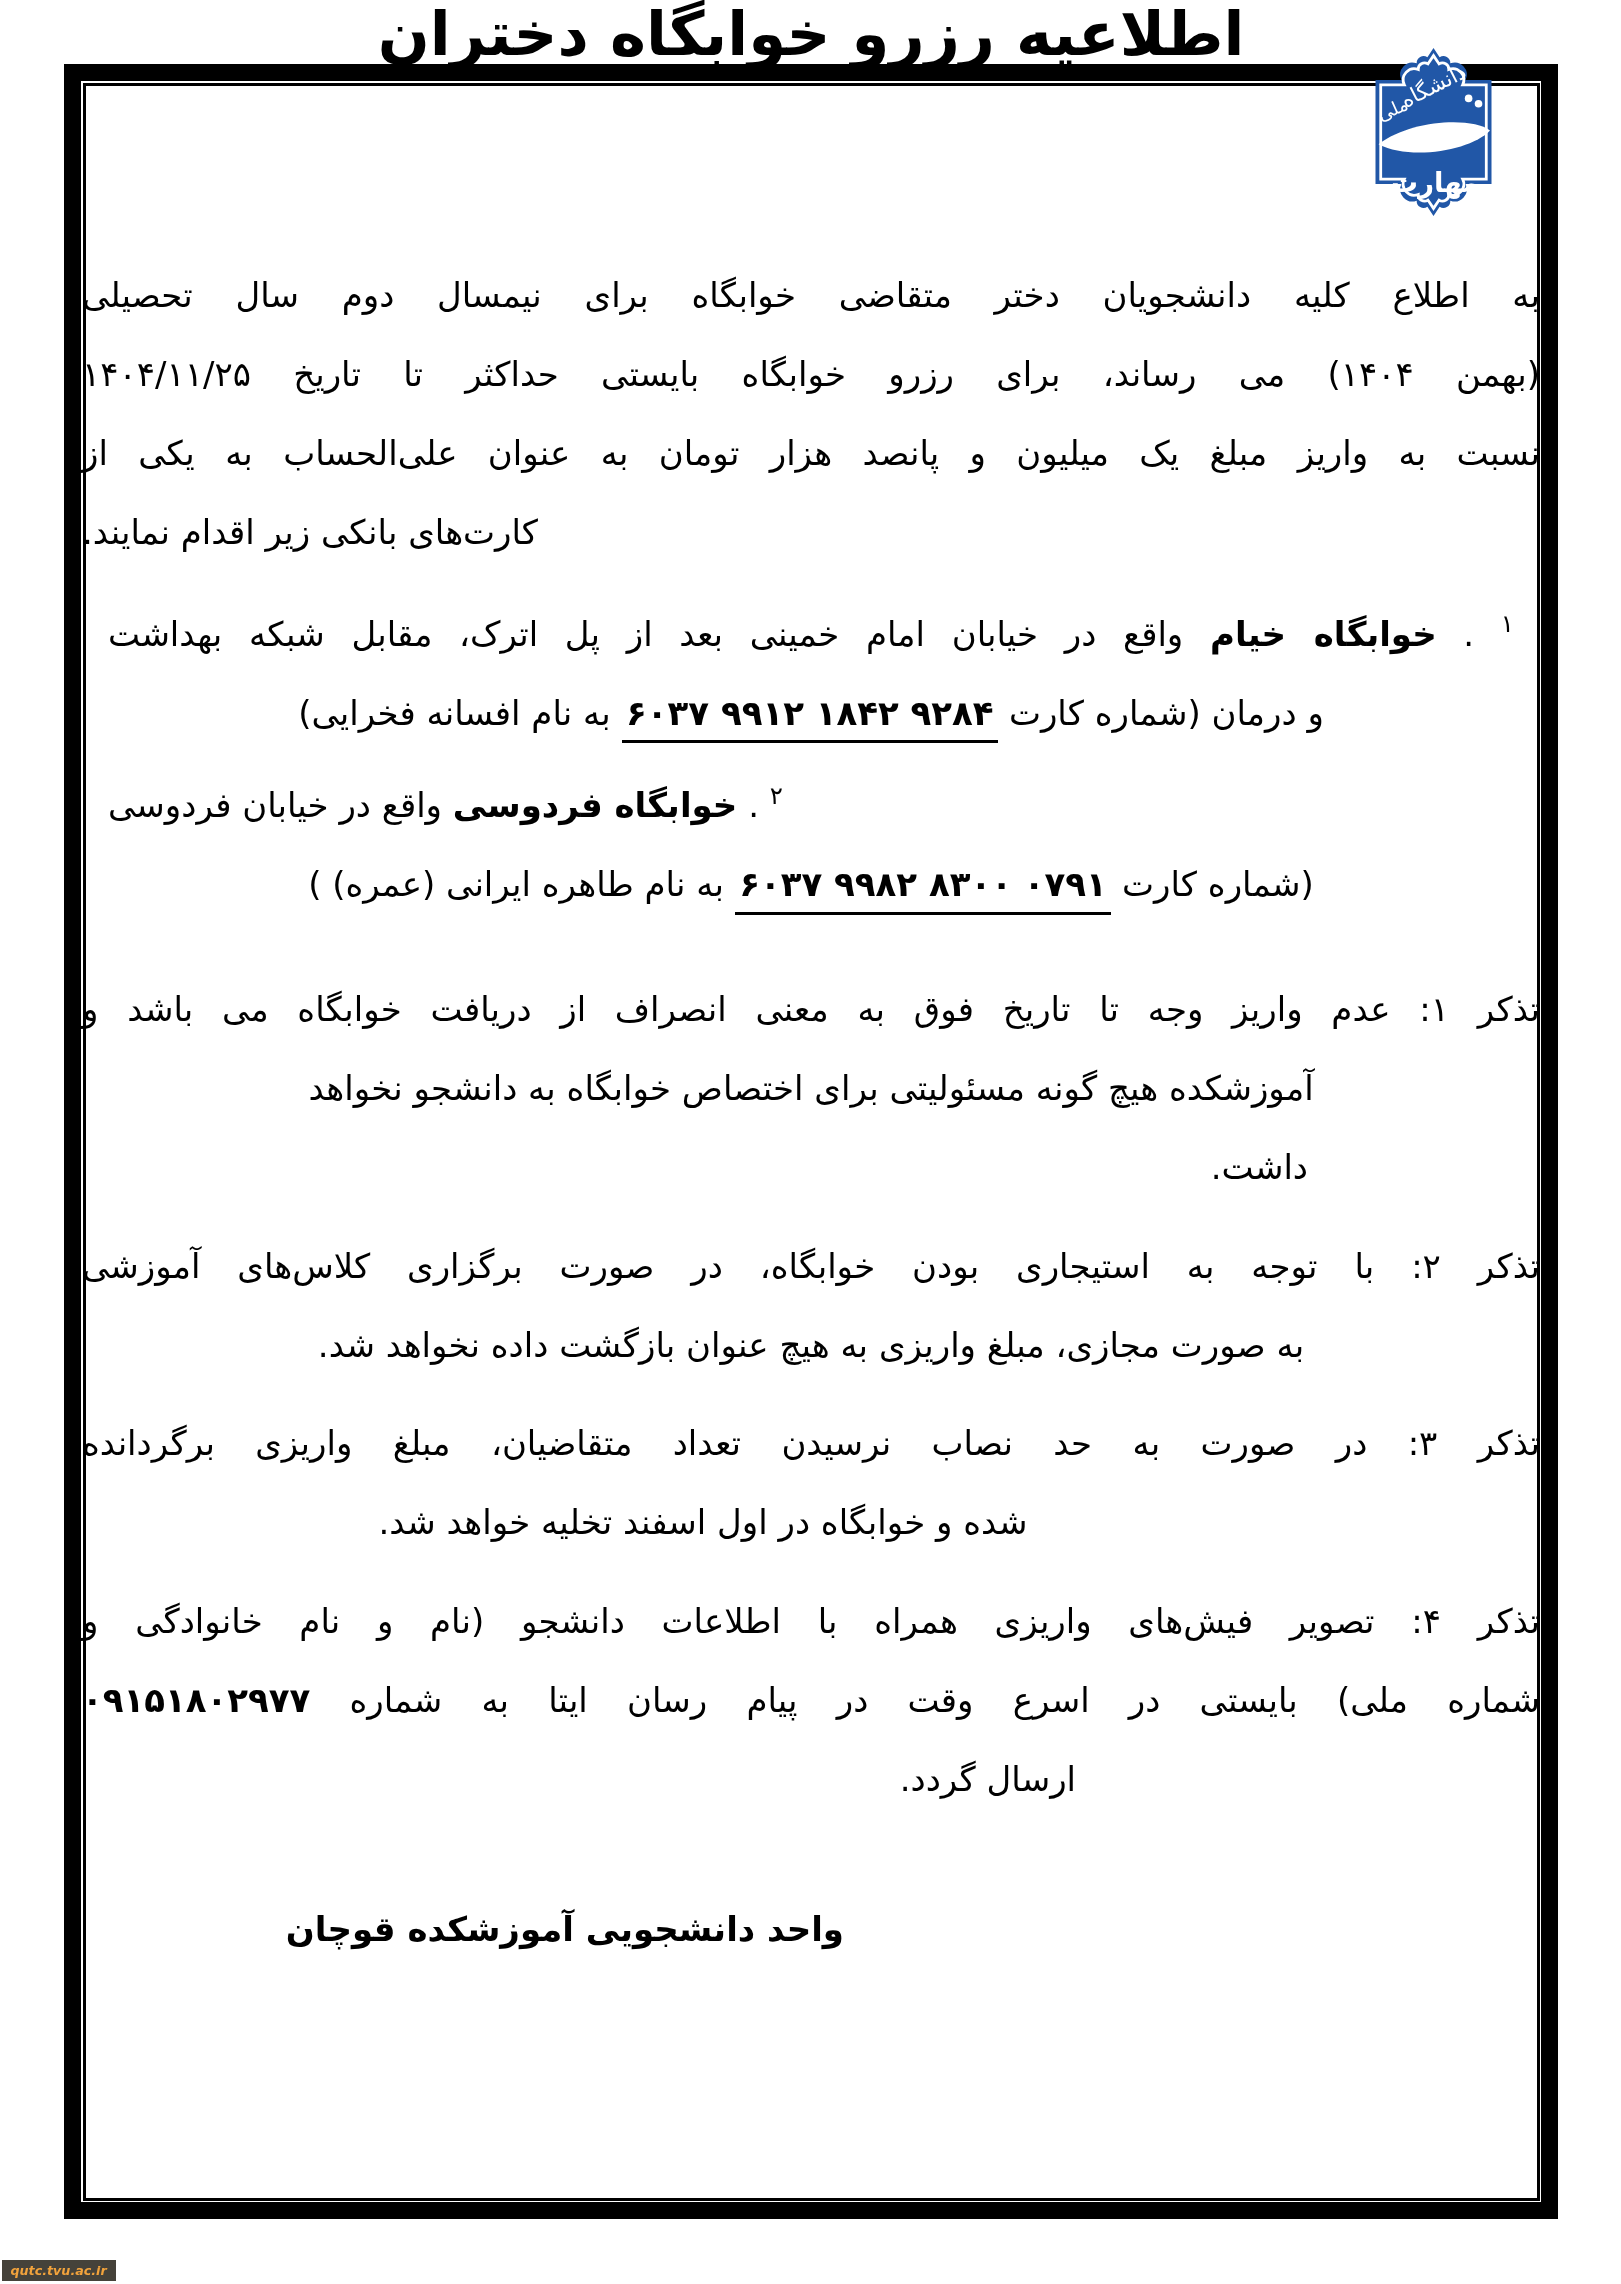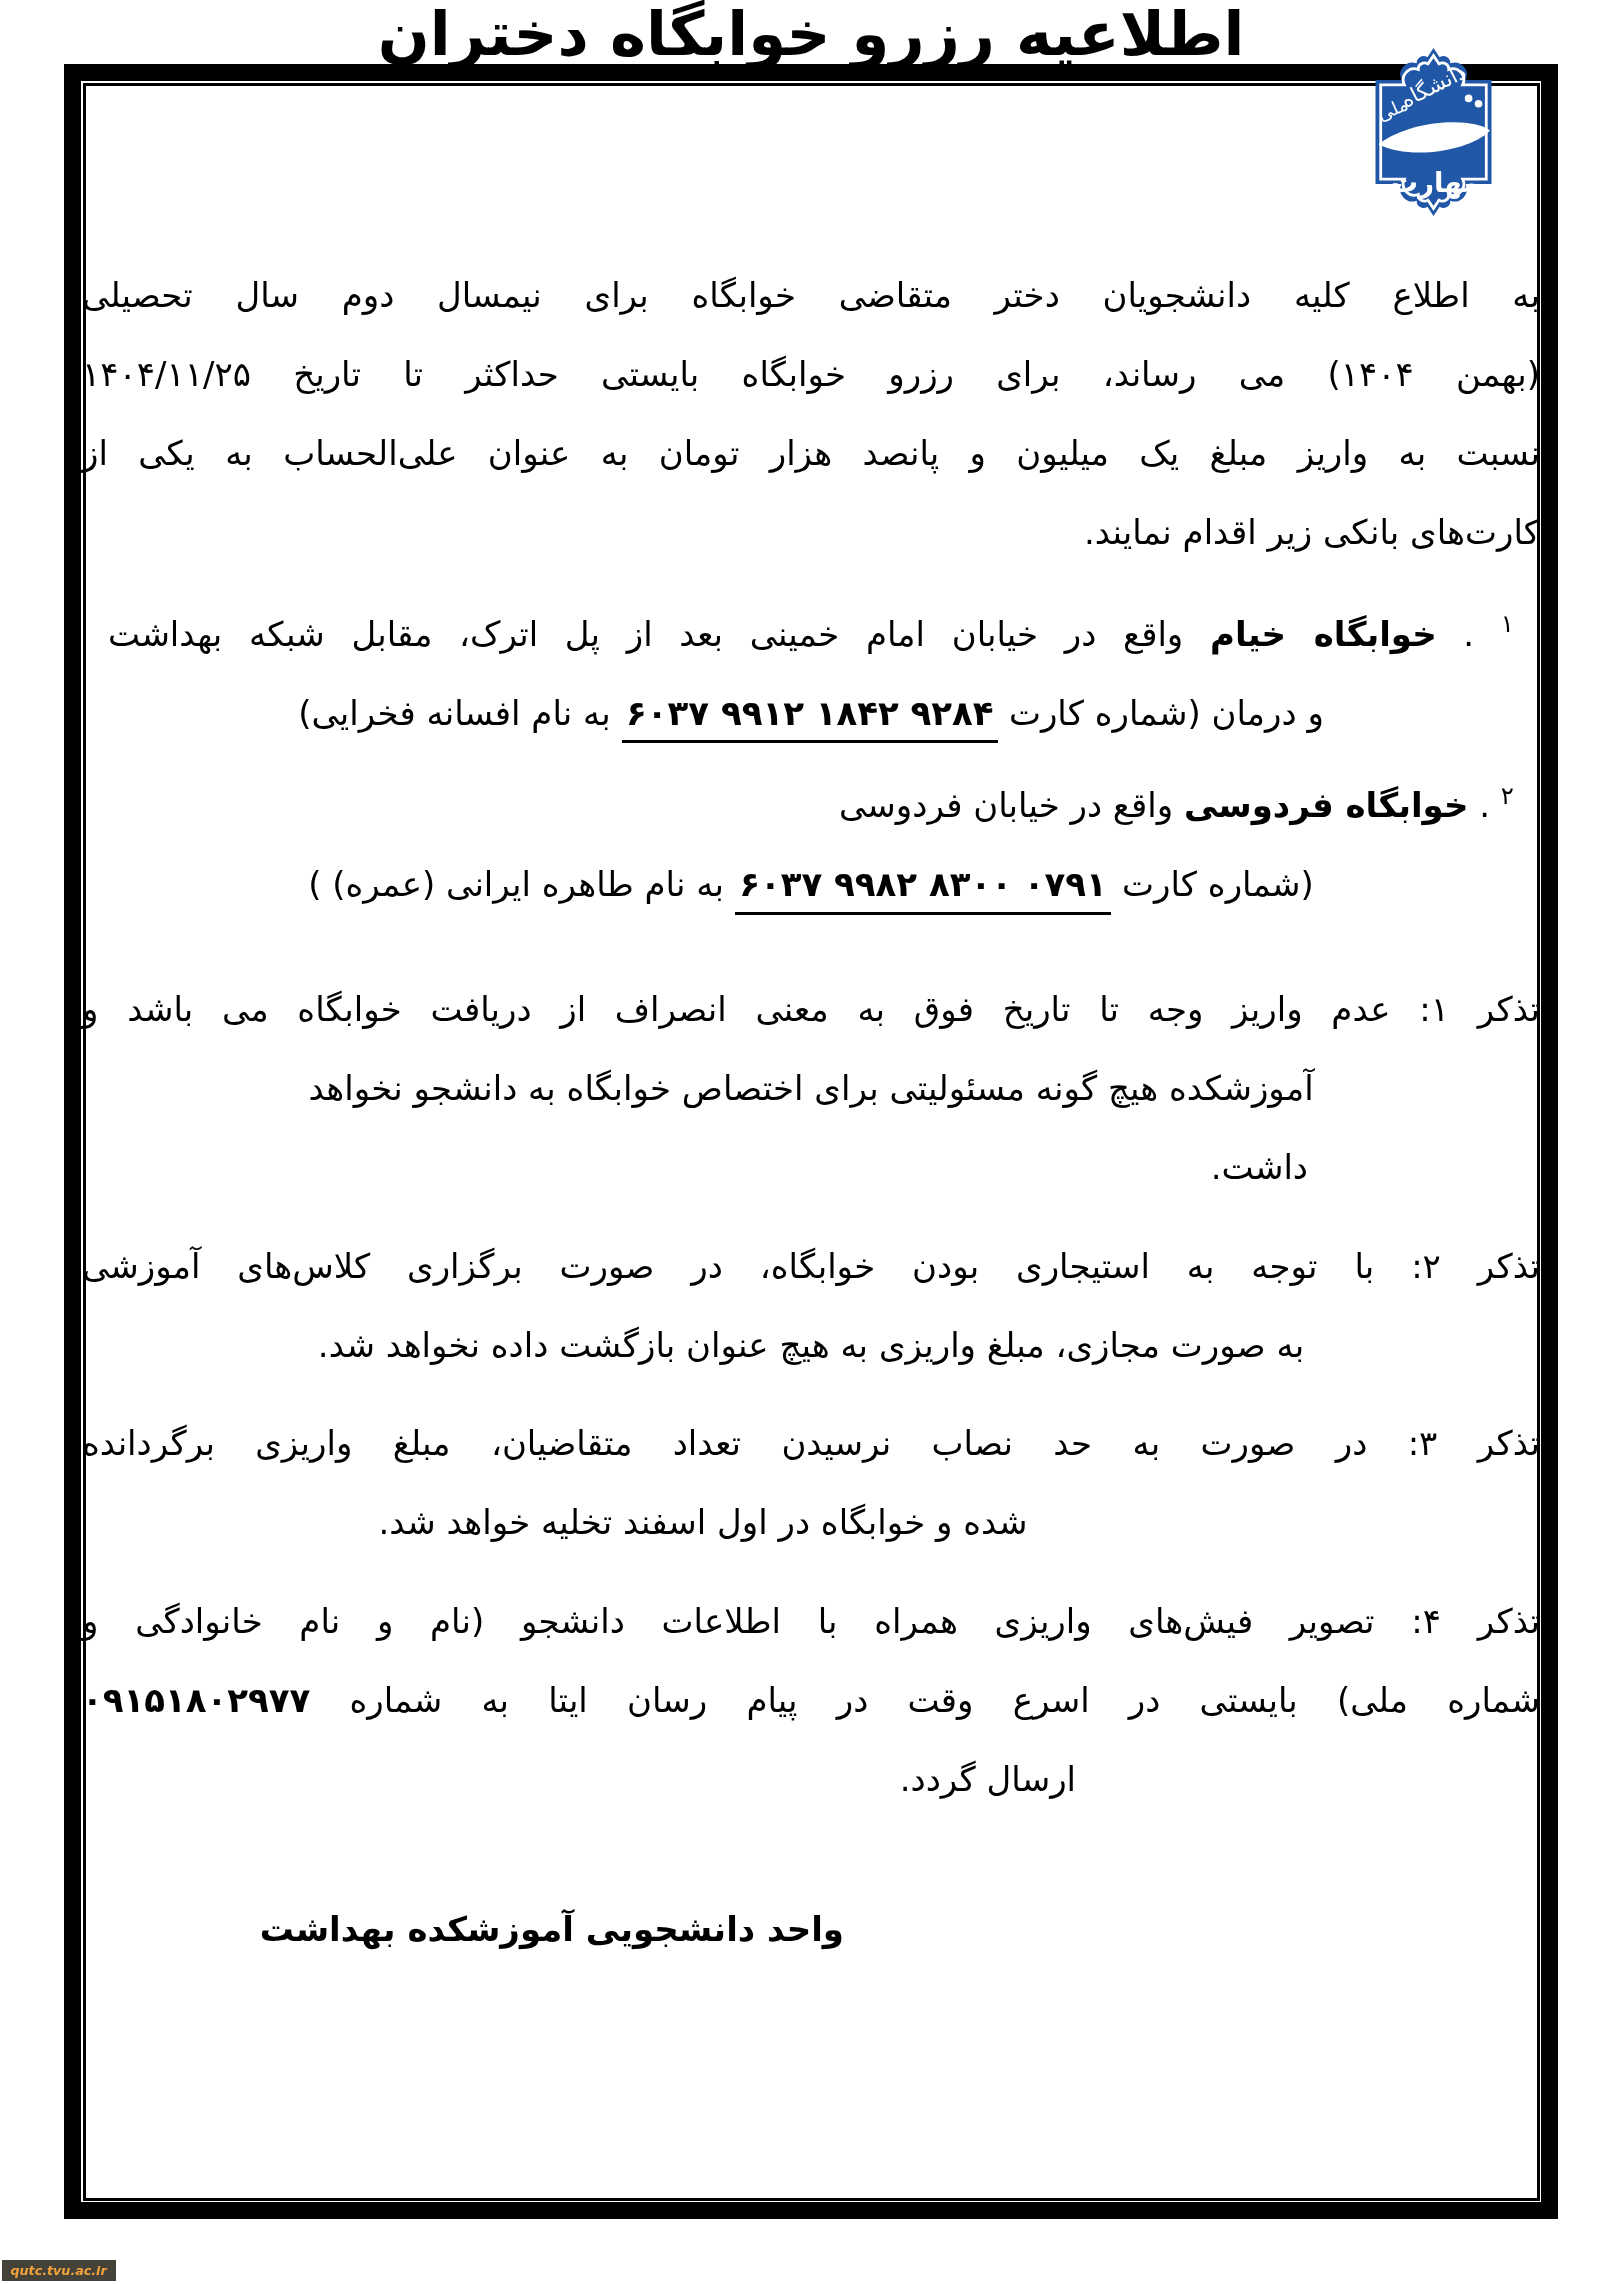--- a/index.html
+++ b/index.html
@@ -35,21 +35,21 @@
     line-height: 1.1;
     letter-spacing: 0;
   }
   .logo {
     position: absolute;
     top: 45px; right: 30px;
     width: 153px; height: 174px;
   }
   .line { line-height: 79px; font-size: 34px; }
   .fill   { text-align: justify; text-align-last: justify; }
-  .right  { text-align: right; }
+  .right  { text-align: left; }
   .center { text-align: center; }
   .pad-310 { text-align: right; padding-left: 0; padding-right: 232px; }
   .pad-350 { text-align: center; padding-right: 262px; padding-left: 46px; }
   .pad-620 { text-align: right; padding-right: 464px; }
   .intro { margin-top: 9px; }
   .dorm  { margin: 0 26px; }
   .dorm-1 { margin-top: 22.5px; }
   .dorm-2 { margin-top: 13.5px; }
   .note-1 { margin-top: 46px; }
   .note-2 { margin-top: 19.5px; }
@@ -180,18 +180,18 @@
 
   <div class="note note-4">
     <div class="line fill">تذکر ۴: تصویر فیش‌های واریزی همراه با اطلاعات دانشجو (نام و نام خانوادگی و</div>
     <div class="line fill">
       <span>شماره ملی) بایستی در اسرع وقت در پیام رسان ایتا به شماره</span>
       <span class="phone-number">۰۹۱۵۱۸۰۲۹۷۷</span>
     </div>
     <div class="line pad-620">ارسال گردد.</div>
   </div>
 
-  <div class="signature">واحد دانشجویی آموزشکده بهداشت</div>
+  <div class="signature">واحد دانشجویی آموزشکده قوچان</div>
 
 </div>
 
 <div class="watermark">qutc.tvu.ac.ir</div>
 
 
 </body></html>

